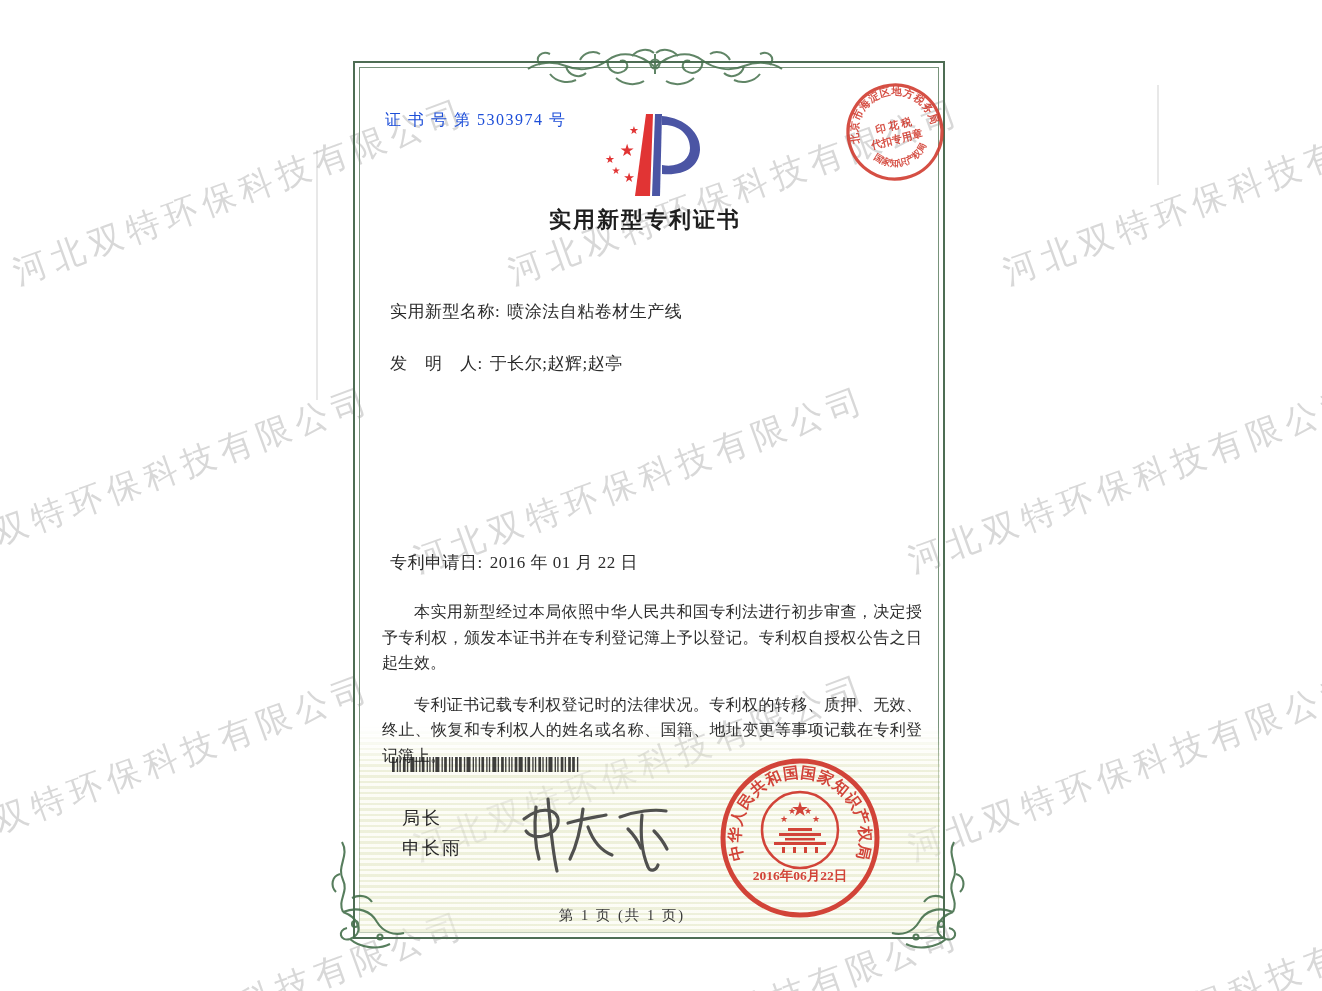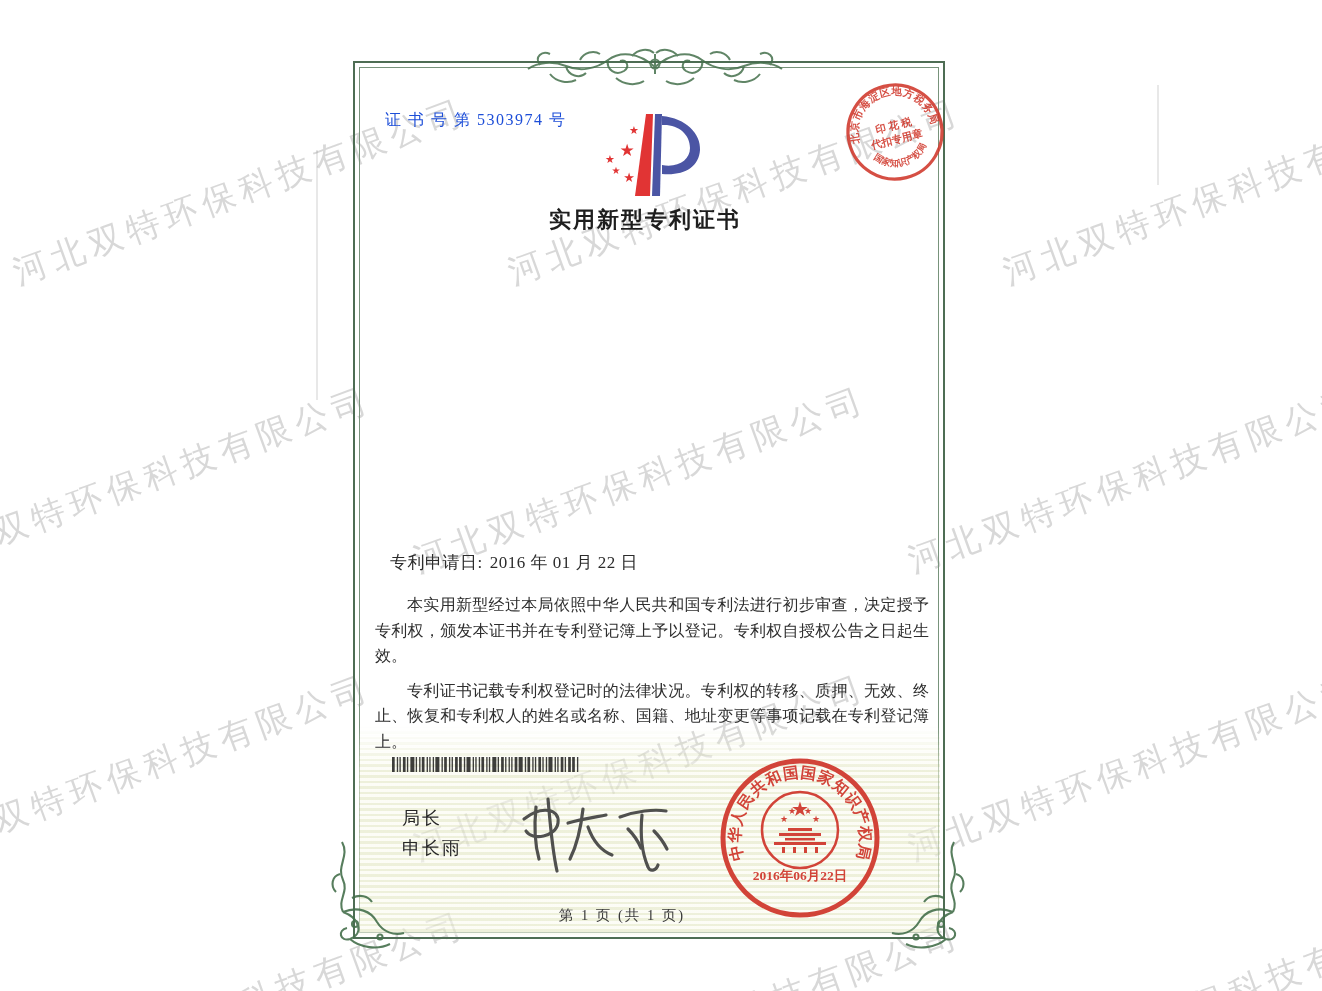--- a/index.html
+++ b/index.html
@@ -19,21 +19,21 @@
         background:repeating-linear-gradient(to bottom,rgba(227,231,196,.62) 0 2.5px,rgba(250,250,238,.55) 2.5px 5.5px);
         -webkit-mask-image:linear-gradient(to bottom,transparent 0,#000 45px);
         mask-image:linear-gradient(to bottom,transparent 0,#000 45px);}
   .cert-no{position:absolute;left:385px;top:110px;font-size:16px;letter-spacing:1.5px;color:#1d4ed8;}
   .title{position:absolute;left:357px;top:205px;width:576px;text-align:center;
          font-size:22px;letter-spacing:2px;font-weight:600;color:#1e1e1e;}
   .fieldrow{position:absolute;left:390px;font-size:17px;letter-spacing:.5px;color:#2c2c2c;}
   .fieldrow .val{margin-left:7px;}
   .legal{position:absolute;left:366px;top:583px;width:572px;font-size:16px;line-height:25.5px;
          text-align:justify;color:#2e2e2e;}
-  .legal p{margin:9px;text-indent:2em;}
+  .legal p{margin:16px;text-indent:2em;}
   .signer{position:absolute;left:402px;font-size:18px;letter-spacing:2px;color:#272727;}
   .footer{position:absolute;left:357px;top:906px;width:530px;text-align:center;
           font-size:14.5px;letter-spacing:2px;color:#3a3a3a;}
   .artifact{position:absolute;width:1.5px;background:rgba(90,90,90,.14);}
   svg{position:absolute;overflow:visible;}
   .sealtext{font-family:"Liberation Serif","DejaVu Serif",serif;font-weight:bold;}
 </style>
 </head>
 <body>
 
@@ -131,20 +131,26 @@
       <text class="sealtext" fill="#d0372b" font-size="9">
         <textPath href="#taxBot" startOffset="50%" text-anchor="middle">国家知识产权局</textPath>
       </text>
       <text class="sealtext" x="0" y="-3" text-anchor="middle" fill="#d0372b" font-size="10.5">印 花 税</text>
       <text class="sealtext" x="0" y="11" text-anchor="middle" fill="#d0372b" font-size="10.5">代扣专用章</text>
     </g>
   </svg>
 
   <div class="title">实用新型专利证书</div>
 
+  <div class="fieldrow" style="top:300px">
+    <span>实用新型名称:</span><span class="val">喷涂法自粘卷材生产线</span>
+  </div>
+  <div class="fieldrow" style="top:352px">
+    <span>发　明　人:</span><span class="val">于长尔;赵辉;赵亭</span>
+  </div>
   <div class="fieldrow" style="top:551px">
     <span>专利申请日:</span><span class="val">2016 年 01 月 22 日</span>
   </div>
 
   <div class="legal">
     <p>本实用新型经过本局依照中华人民共和国专利法进行初步审查，决定授予专利权，颁发本证书并在专利登记簿上予以登记。专利权自授权公告之日起生效。</p>
     <p>专利证书记载专利权登记时的法律状况。专利权的转移、质押、无效、终止、恢复和专利权人的姓名或名称、国籍、地址变更等事项记载在专利登记簿上。</p>
   </div>
 
   <svg id="barcode" style="left:392px;top:757px" width="192" height="16" viewBox="0 0 192 16">

